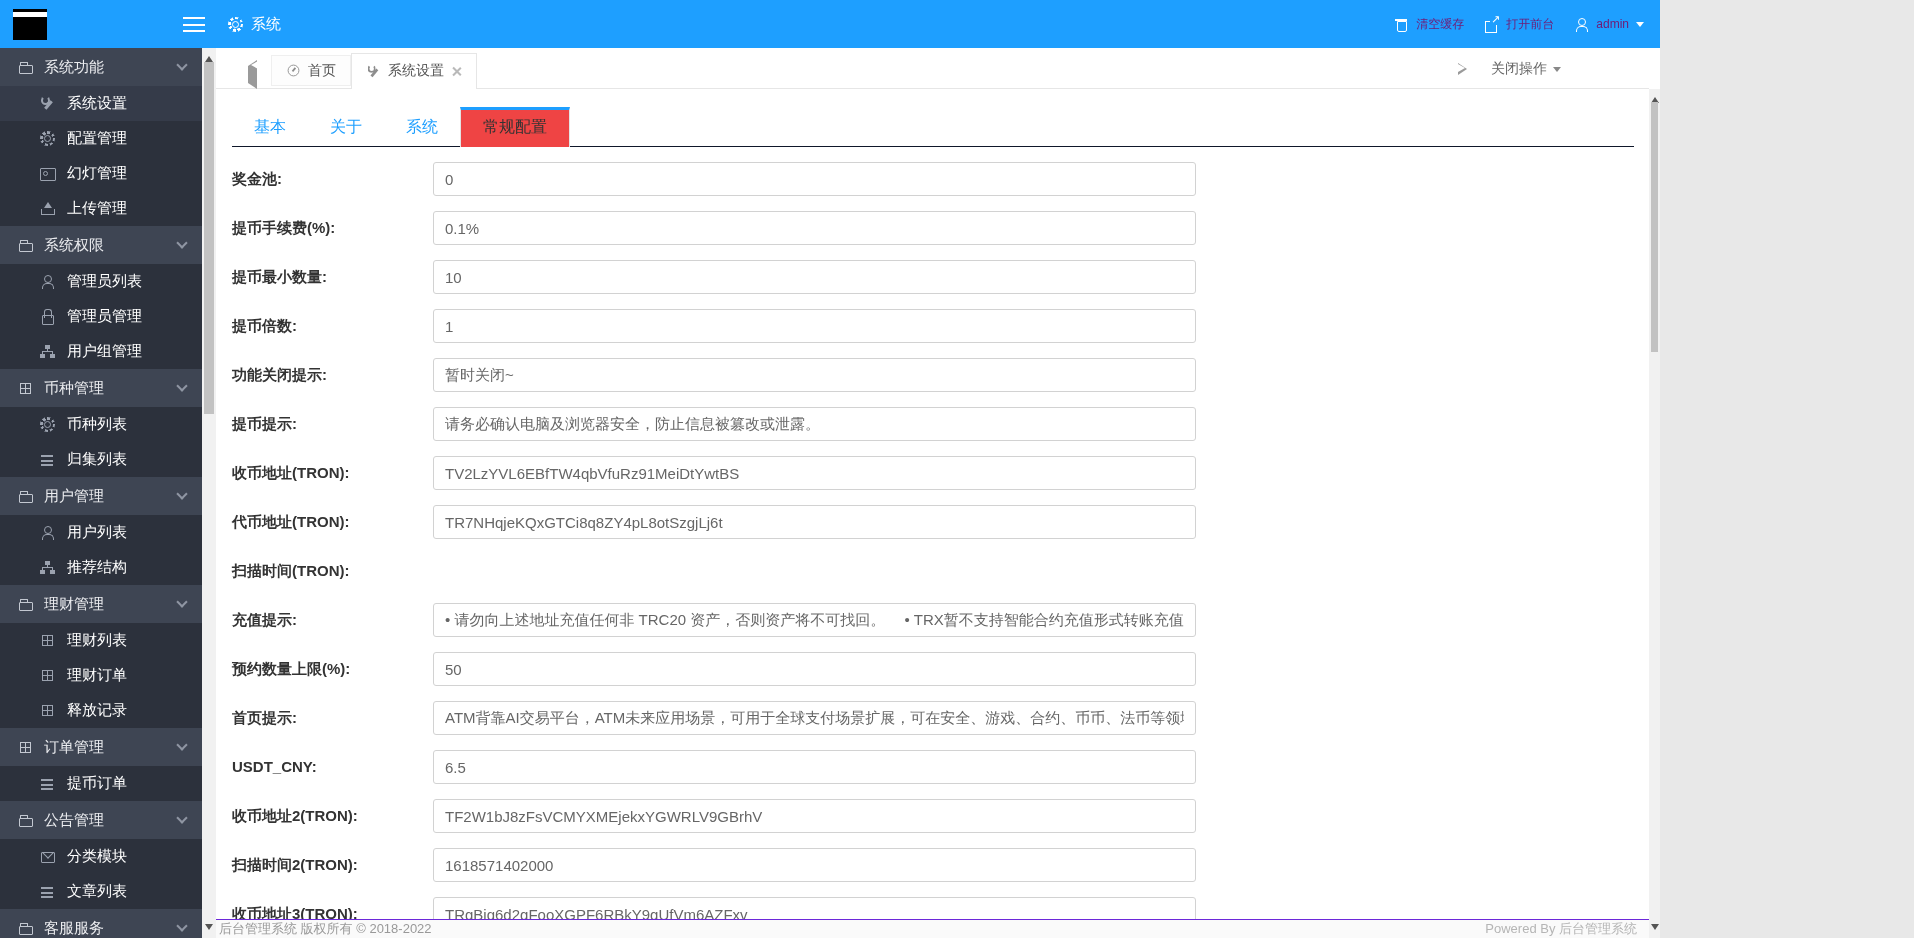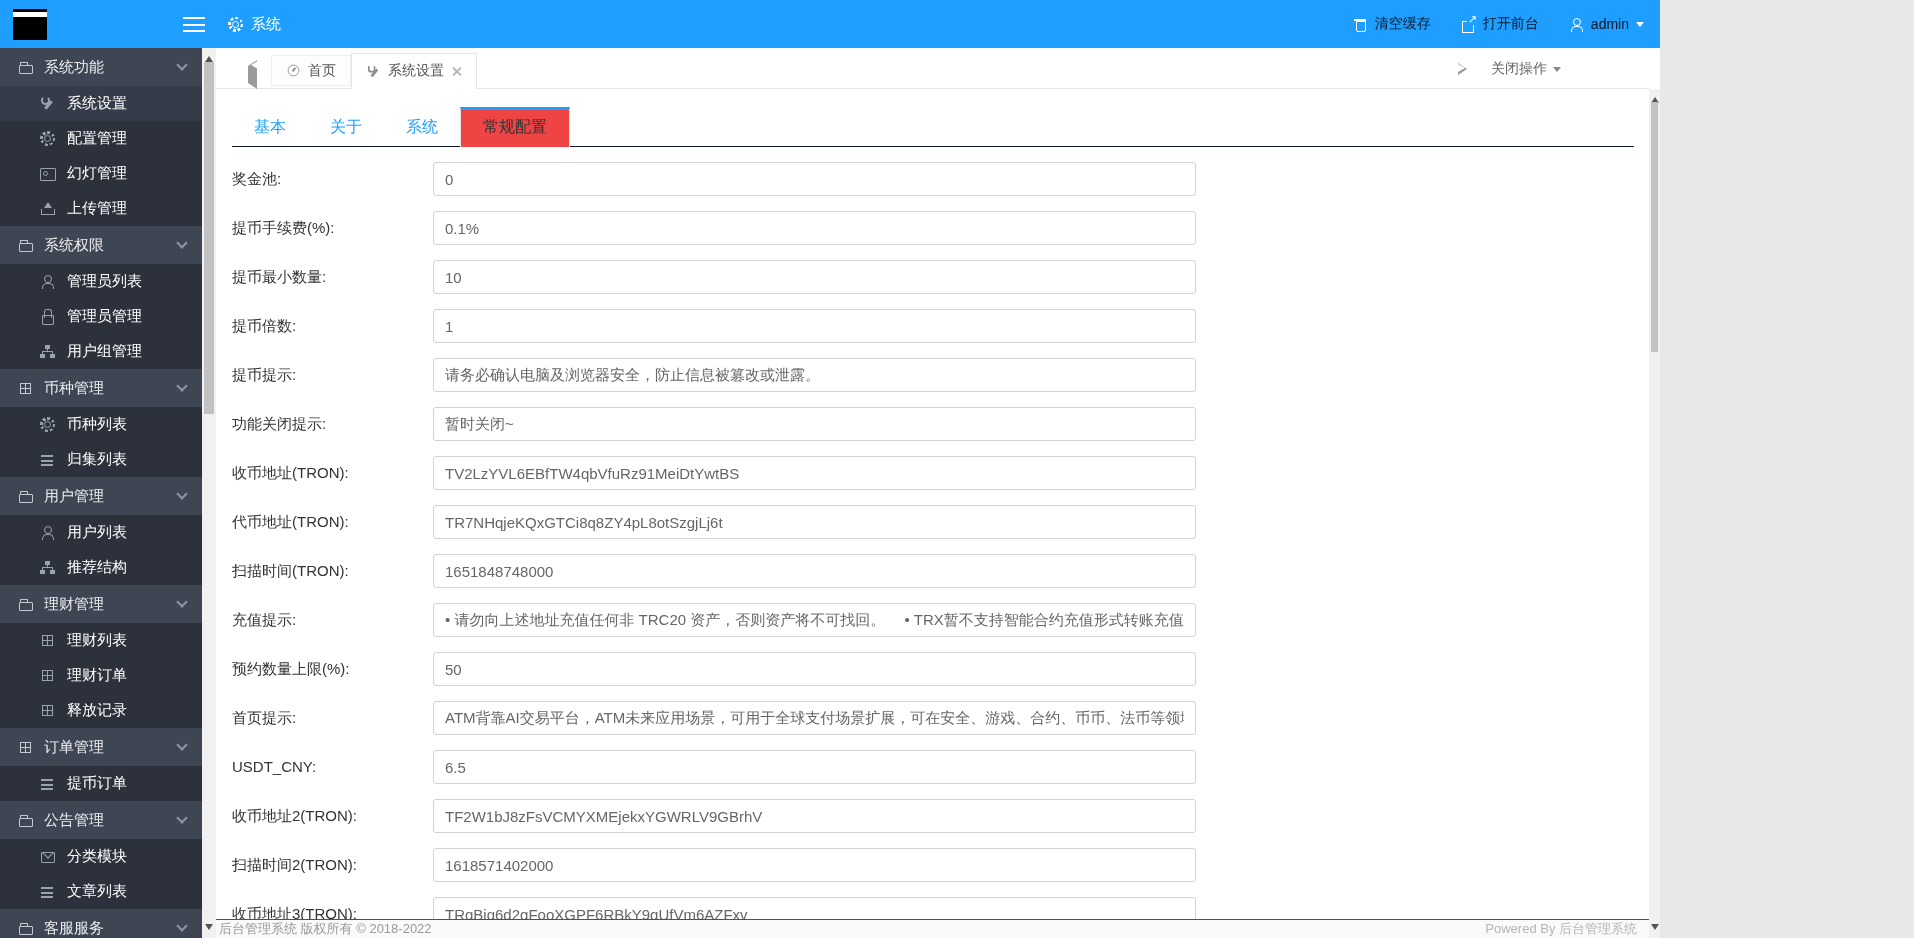--- a/index.html
+++ b/index.html
@@ -9,21 +9,21 @@
 
   
   .hdr{position:absolute;left:0;top:0;width:100%;height:48px;background:#1E9FFF}
   .logo{position:absolute;left:13px;top:9px;width:34px;height:31px;background:#000}
   .logo::before{content:"";position:absolute;left:0;top:3px;width:34px;height:5px;background:#fff}
   .burger{position:absolute;left:183px;top:17px;width:22px;height:15px;cursor:pointer;background:
     linear-gradient(#fff,#fff) 0 0/22px 2px no-repeat,
     linear-gradient(#fff,#fff) 0 6.5px/22px 2px no-repeat,
     linear-gradient(#fff,#fff) 0 13px/22px 2px no-repeat}
   .hdr-title{position:absolute;left:228px;top:0;height:48px;display:flex;align-items:center;gap:8px;color:#fff;font-size:15px;--icbg:#1E9FFF}
-  .hdr-right{position:absolute;right:16px;top:0;height:48px;display:flex;align-items:center;gap:30px;color:#0f172a;font-size:14px;--icbg:#1E9FFF}
+  .hdr-right{position:absolute;right:16px;top:0;height:48px;display:flex;align-items:center;gap:20px;color:#701a75;font-size:12px;--icbg:#1E9FFF}
   .hdr-act{display:flex;align-items:center;gap:7px;cursor:pointer}
 
   
   .ic{position:relative;display:inline-block;width:15px;height:15px;flex:none;color:#a8aeba}
   .ic-folder::before{content:"";position:absolute;left:1px;top:5px;width:12px;height:7px;border:1px solid currentColor;border-radius:1px}
   .ic-folder::after{content:"";position:absolute;left:2px;top:2px;width:6px;height:3px;border:1px solid currentColor;border-bottom:none;border-radius:1px 1px 0 0}
   .ic-grid{background:
     linear-gradient(currentColor,currentColor) center/11px 1px no-repeat,
     linear-gradient(currentColor,currentColor) center/1px 11px no-repeat}
   .ic-grid::before{content:"";position:absolute;inset:2px;border:1px solid currentColor}
@@ -96,21 +96,21 @@
   .tab-right{position:absolute;right:88px;top:0;height:41px;display:flex;align-items:center;gap:24px;color:#666;font-size:14px}
   .closeops{display:flex;align-items:center;gap:6px;cursor:pointer;color:#666}
   .closeops .caret{border-top-color:#888;margin-top:6px}
 
   
   .page{position:absolute;left:216px;top:89px;right:11px;bottom:19px;background:#fff;overflow:hidden;padding:19px 453px 0 16px}
   .formtabs{display:flex;align-items:flex-end;height:39px;margin-right:-438px;margin-bottom:15px;border-bottom:1px solid #0f172a}
   .ftab{height:38px;line-height:38px;padding:0 22px;font-size:16px;color:#1E9FFF;cursor:pointer;white-space:nowrap}
   .ftab.active{height:40px;line-height:33px;margin-bottom:-1px;color:#333;background:#ef4444;border:1px solid #e4e4e4;border-top:3px solid #1E9FFF;border-bottom:none}
   .frow{display:flex;margin-bottom:15px}
-  .flabel{width:201px;line-height:34px;font-weight:normal;font-size:15px;color:#333;white-space:nowrap}
+  .flabel{width:201px;line-height:34px;font-weight:bold;font-size:15px;color:#333;white-space:nowrap}
   .finput{flex:1;height:34px;border:1px solid #d2d2d2;border-radius:3px;padding:0 11px;font-size:15px;color:#666;background:#fff;outline:none;font-family:inherit;white-space:nowrap;overflow:hidden}
 
   
   .foot{position:absolute;left:216px;right:11px;bottom:0;height:19px;background:#fafafa;border-top:1px solid #6d28d9;display:flex;align-items:center;justify-content:space-between;font-size:13px;color:#999;padding:0 12px 0 3px}
   .foot .right{color:#b5b5b5}
 </style>
 </head>
 <body>
 
 <div class="screen">
@@ -301,38 +301,37 @@
     </div>
     <div class="frow">
       <div class="flabel">提币最小数量:</div>
       <input class="finput" readonly="" value="10" style="">
     </div>
     <div class="frow">
       <div class="flabel">提币倍数:</div>
       <input class="finput" readonly="" value="1" style="">
     </div>
     <div class="frow">
+      <div class="flabel">功能关闭提示:</div>
+      <input class="finput" readonly="" value="暂时关闭~" style="">
+    </div>
+    <div class="frow">
       <div class="flabel">提币提示:</div>
       <input class="finput" readonly="" value="请务必确认电脑及浏览器安全，防止信息被篡改或泄露。" style="">
     </div>
     <div class="frow">
-      <div class="flabel">功能关闭提示:</div>
-      <input class="finput" readonly="" value="暂时关闭~" style="">
-    </div>
-    <div class="frow">
       <div class="flabel">收币地址(TRON):</div>
       <input class="finput" readonly="" value="TV2LzYVL6EBfTW4qbVfuRz91MeiDtYwtBS" style="">
     </div>
     <div class="frow">
       <div class="flabel">代币地址(TRON):</div>
       <input class="finput" readonly="" value="TR7NHqjeKQxGTCi8q8ZY4pL8otSzgjLj6t" style="">
     </div>
     <div class="frow">
       <div class="flabel">扫描时间(TRON):</div>
-      <input class="finput" readonly="" value="1651848748000" style="">
     </div>
     <div class="frow">
       <div class="flabel">充值提示:</div>
       <input class="finput" readonly="" value="• 请勿向上述地址充值任何非 TRC20 资产，否则资产将不可找回。　 • TRX暂不支持智能合约充值形式转账充值，通过智能合约充值方式的转账充值将不会上账，" style="">
     </div>
     <div class="frow">
       <div class="flabel">预约数量上限(%):</div>
       <input class="finput" readonly="" value="50" style="">
     </div>
     <div class="frow">

